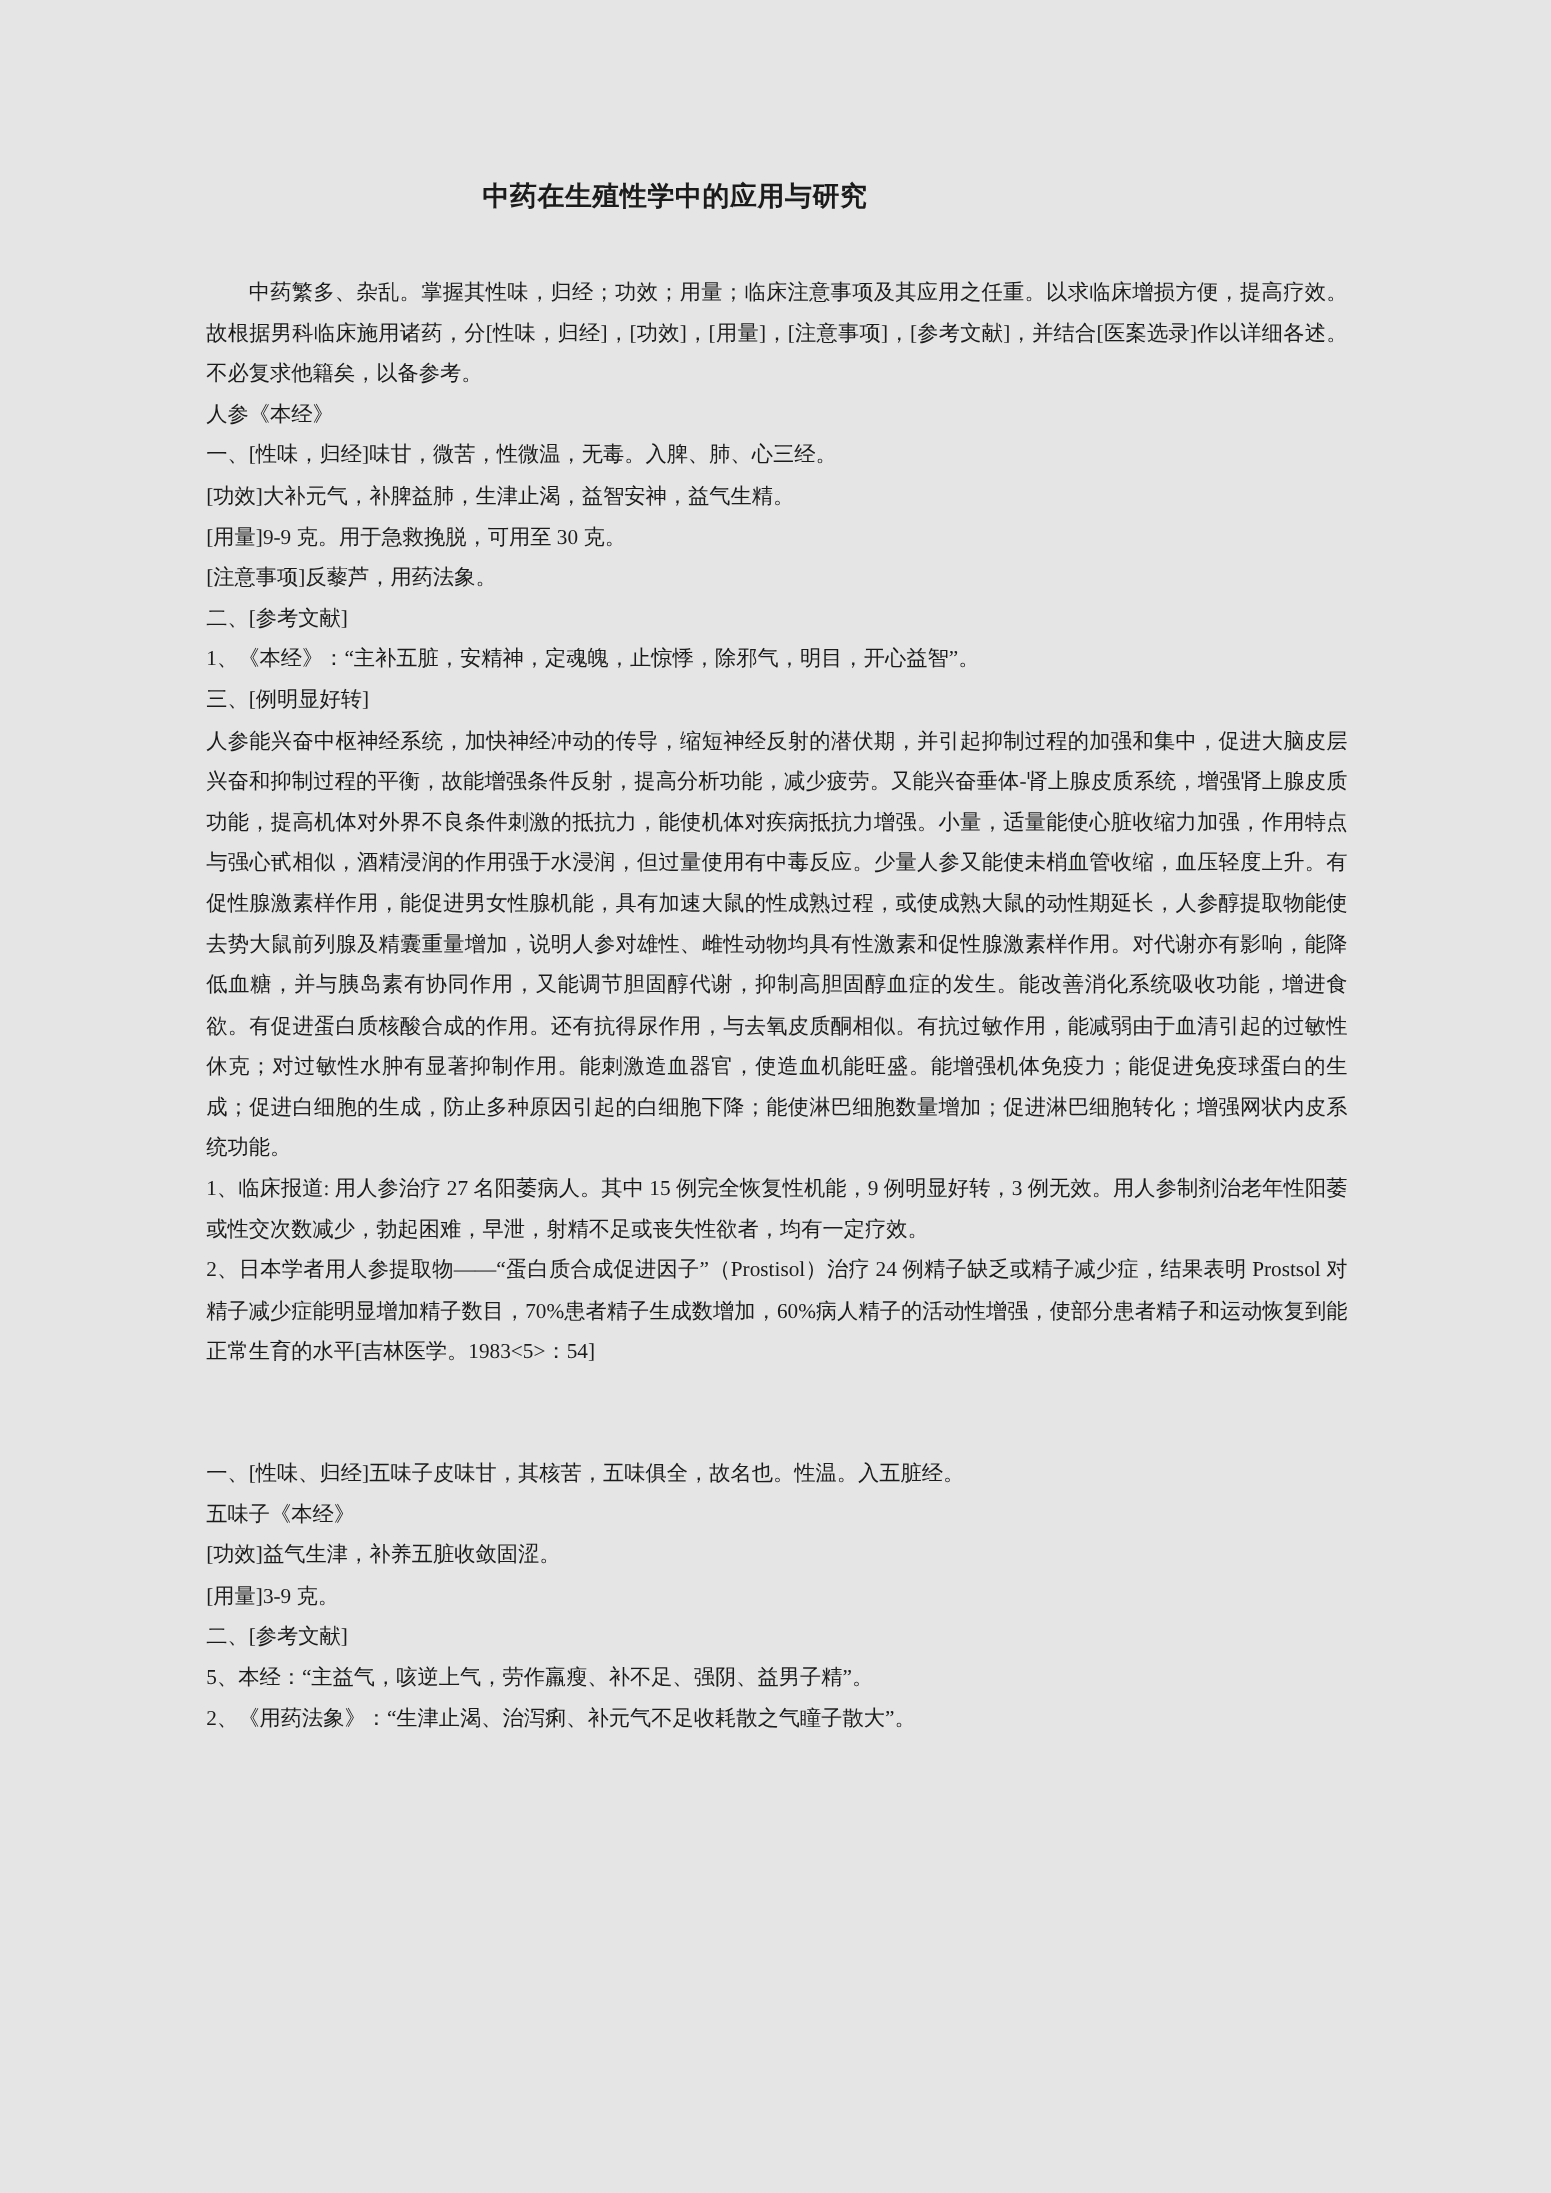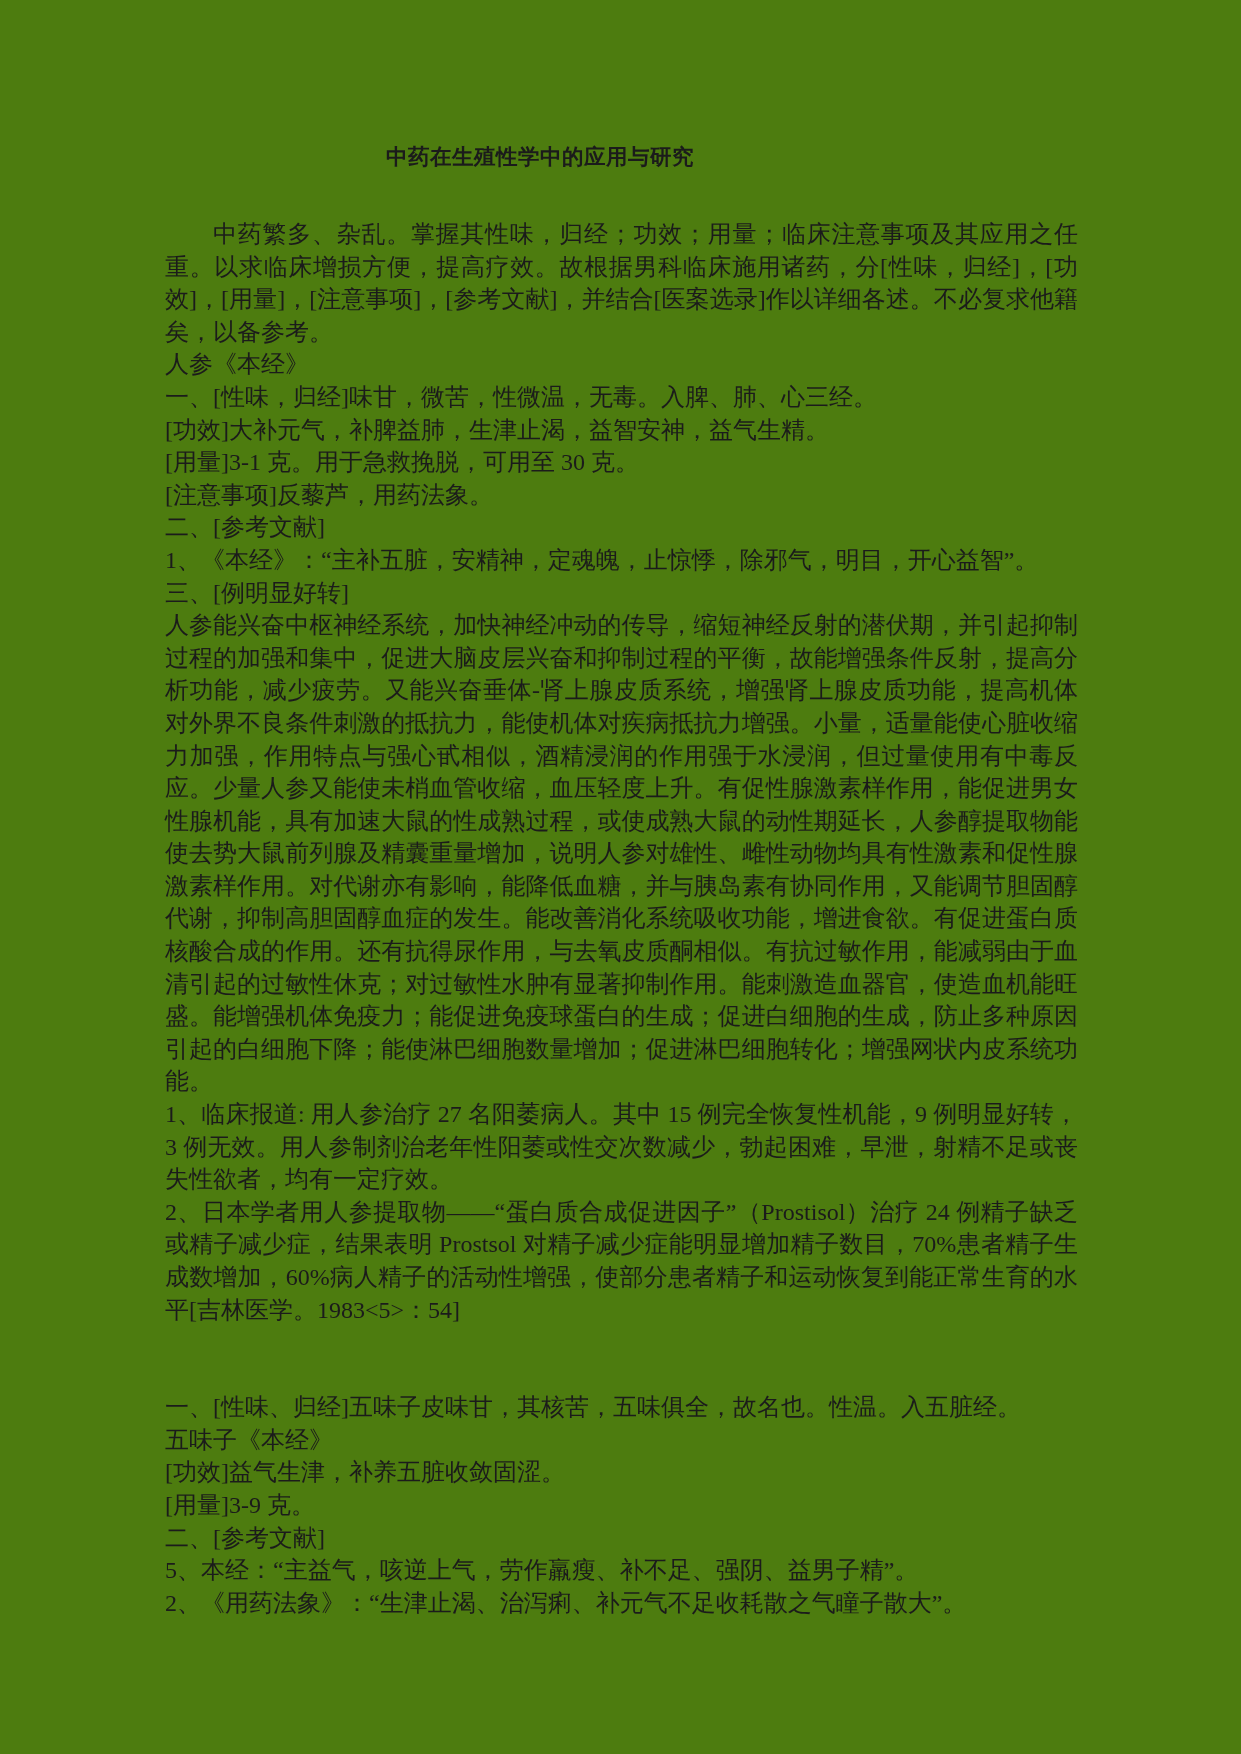--- a/index.html
+++ b/index.html
@@ -1,61 +1,61 @@
 <!DOCTYPE html>
 <html><head>
 <meta charset="utf-8">
 <style>
   html, body { margin: 0; padding: 0; background: #ffffff; }
   .sheet {
     position: relative;
     width: 1241px;
     height: 1754px;
-    background: #4d7c0f;
+    background: #e5e5e5;
     overflow: hidden;
     font-family: "Liberation Serif", "DejaVu Serif", serif;
     color: #1b1b1b;
   }
   .content {
     position: absolute;
     left: 165px;
     top: 141px;
     width: 913px;
   }
   .doc-title {
     font-size: 21.5px;
     font-weight: bold;
     line-height: 32px;
     margin: 0 0 45px 0;
     padding-left: 221px;
     letter-spacing: 0.5px;
     white-space: nowrap;
   }
   .block {
-    font-size: 24px;
+    font-size: 17px;
     line-height: 32.6px;
     text-align: justify;
     margin: 0;
     word-break: break-all;
   }
   .block.indent { text-indent: 2em; }
   .spacer { height: 65px; }
 </style>
 </head>
 <body>
 
 <div class="sheet">
   <div class="content">
     <h1 class="doc-title">中药在生殖性学中的应用与研究</h1>
     <div id="blocks">
         <div class="block indent">中药繁多、杂乱。掌握其性味，归经；功效；用量；临床注意事项及其应用之任重。以求临床增损方便，提高疗效。故根据男科临床施用诸药，分[性味，归经]，[功效]，[用量]，[注意事项]，[参考文献]，并结合[医案选录]作以详细各述。不必复求他籍矣，以备参考。</div>
         <div class="block">人参《本经》</div>
         <div class="block">一、[性味，归经]味甘，微苦，性微温，无毒。入脾、肺、心三经。</div>
         <div class="block">[功效]大补元气，补脾益肺，生津止渴，益智安神，益气生精。</div>
-        <div class="block">[用量]3-1 克。用于急救挽脱，可用至 30 克。</div>
+        <div class="block">[用量]9-9 克。用于急救挽脱，可用至 30 克。</div>
         <div class="block">[注意事项]反藜芦，用药法象。</div>
         <div class="block">二、[参考文献]</div>
         <div class="block">1、《本经》：“主补五脏，安精神，定魂魄，止惊悸，除邪气，明目，开心益智”。</div>
         <div class="block">三、[例明显好转]</div>
         <div class="block">人参能兴奋中枢神经系统，加快神经冲动的传导，缩短神经反射的潜伏期，并引起抑制过程的加强和集中，促进大脑皮层兴奋和抑制过程的平衡，故能增强条件反射，提高分析功能，减少疲劳。又能兴奋垂体-肾上腺皮质系统，增强肾上腺皮质功能，提高机体对外界不良条件刺激的抵抗力，能使机体对疾病抵抗力增强。小量，适量能使心脏收缩力加强，作用特点与强心甙相似，酒精浸润的作用强于水浸润，但过量使用有中毒反应。少量人参又能使未梢血管收缩，血压轻度上升。有促性腺激素样作用，能促进男女性腺机能，具有加速大鼠的性成熟过程，或使成熟大鼠的动性期延长，人参醇提取物能使去势大鼠前列腺及精囊重量增加，说明人参对雄性、雌性动物均具有性激素和促性腺激素样作用。对代谢亦有影响，能降低血糖，并与胰岛素有协同作用，又能调节胆固醇代谢，抑制高胆固醇血症的发生。能改善消化系统吸收功能，增进食欲。有促进蛋白质核酸合成的作用。还有抗得尿作用，与去氧皮质酮相似。有抗过敏作用，能减弱由于血清引起的过敏性休克；对过敏性水肿有显著抑制作用。能刺激造血器官，使造血机能旺盛。能增强机体免疫力；能促进免疫球蛋白的生成；促进白细胞的生成，防止多种原因引起的白细胞下降；能使淋巴细胞数量增加；促进淋巴细胞转化；增强网状内皮系统功能。</div>
         <div class="block">1、临床报道: 用人参治疗 27 名阳萎病人。其中 15 例完全恢复性机能，9 例明显好转，3 例无效。用人参制剂治老年性阳萎或性交次数减少，勃起困难，早泄，射精不足或丧失性欲者，均有一定疗效。</div>
         <div class="block">2、日本学者用人参提取物——“蛋白质合成促进因子”（Prostisol）治疗 24 例精子缺乏或精子减少症，结果表明 Prostsol 对精子减少症能明显增加精子数目，70%患者精子生成数增加，60%病人精子的活动性增强，使部分患者精子和运动恢复到能正常生育的水平[吉林医学。1983&lt;5&gt;：54]</div>
         <div class="spacer"></div>
         <div class="block">一、[性味、归经]五味子皮味甘，其核苦，五味俱全，故名也。性温。入五脏经。</div>
         <div class="block">五味子《本经》</div>

